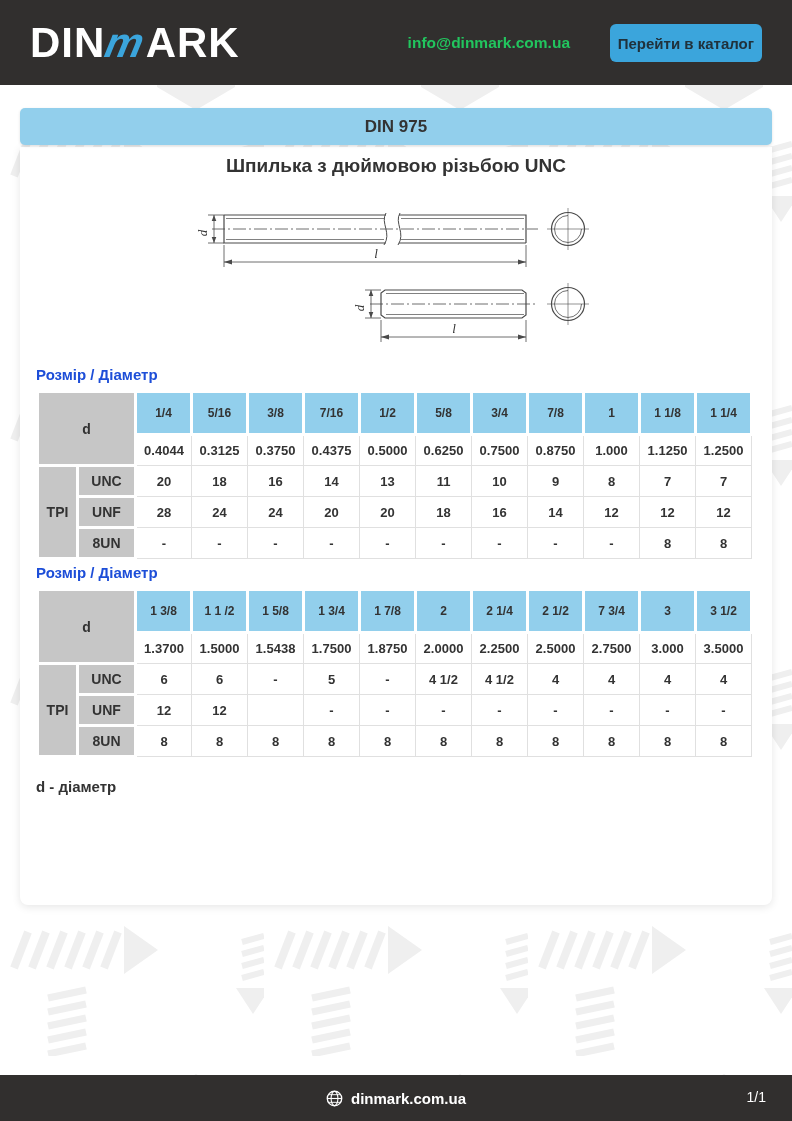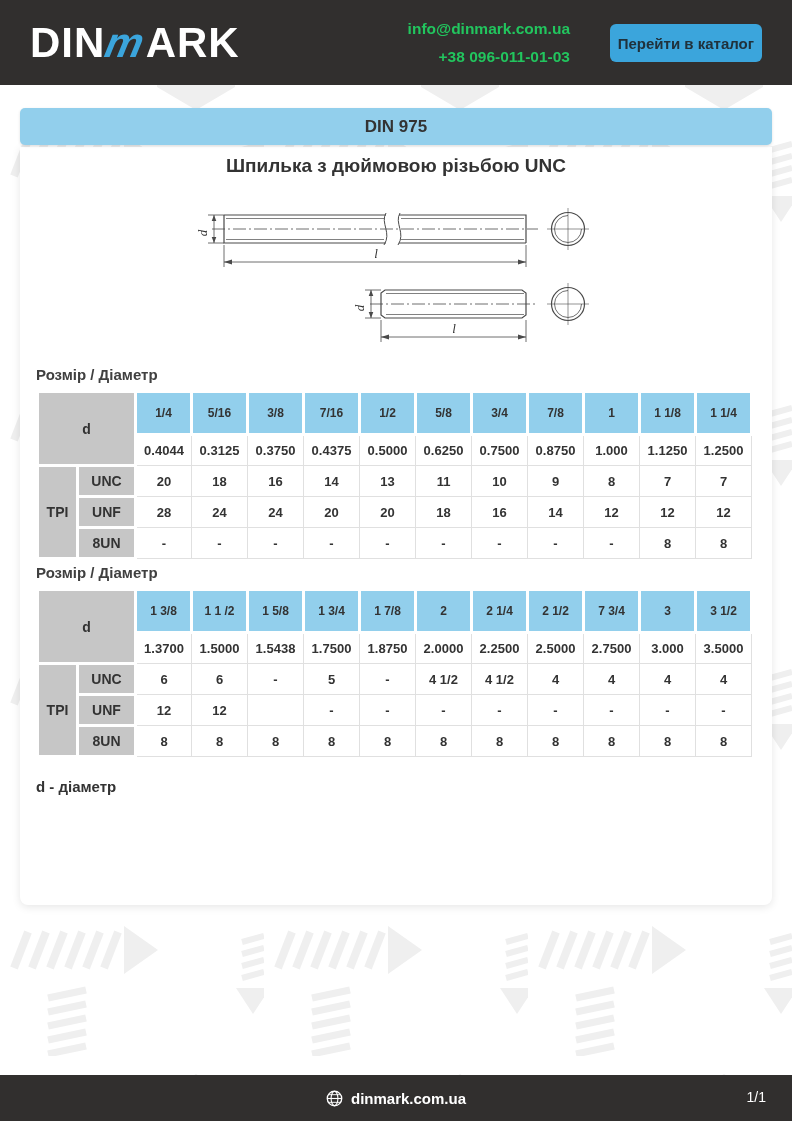--- a/index.html
+++ b/index.html
@@ -53,21 +53,21 @@
     position:absolute; top:8px; left:0; width:100%;
     text-align:center; font-size:19px; font-weight:bold; color:#333333;
   }
 
   
   .drawing-wrap { position:absolute; top:52px; left:0; width:100%; text-align:center; }
   .drawing-wrap svg { display:inline-block; margin-left:30px; }
   .dim-text { font-family:"Liberation Serif", serif; font-style:italic; font-size:13px; fill:#333; }
 
   
-  .section-label { position:absolute; left:16px; font-size:15px; font-weight:bold; color:#404040; }
+  .section-label { position:absolute; left:16px; font-size:15px; font-weight:bold; color:#1d4ed8; }
   .section-label.first  { top:219px; }
   .section-label.second { top:417px; }
 
   
   .table-wrap { position:absolute; left:16px; }
   .table-wrap.first  { top:243px; }
   .table-wrap.second { top:441px; }
   table.spec-table { border-collapse:collapse; table-layout:fixed; }
   .spec-table th, .spec-table td {
     text-align:center; vertical-align:middle; font-weight:bold; color:#333;
@@ -135,21 +135,20 @@
       </pattern>
     </defs>
     <rect width="792" height="1121" fill="url(#fp)"></rect>
   </svg>
 </div>
 
 <div class="header">
   <div class="logo"><span>DIN</span><span class="logo-accent">m</span><span>ARK</span></div>
   <div class="contact">
     <div>info@dinmark.com.ua</div>
-    <div>+38 096-011-01-03</div>
   </div>
   <button class="catalog-btn">Перейти в каталог</button>
 </div>
 
 <div class="banner">DIN 975</div>
 
 <div class="card">
   <div class="page-title">Шпилька з дюймовою різьбою UNC</div>
 
   <div class="drawing-wrap">

